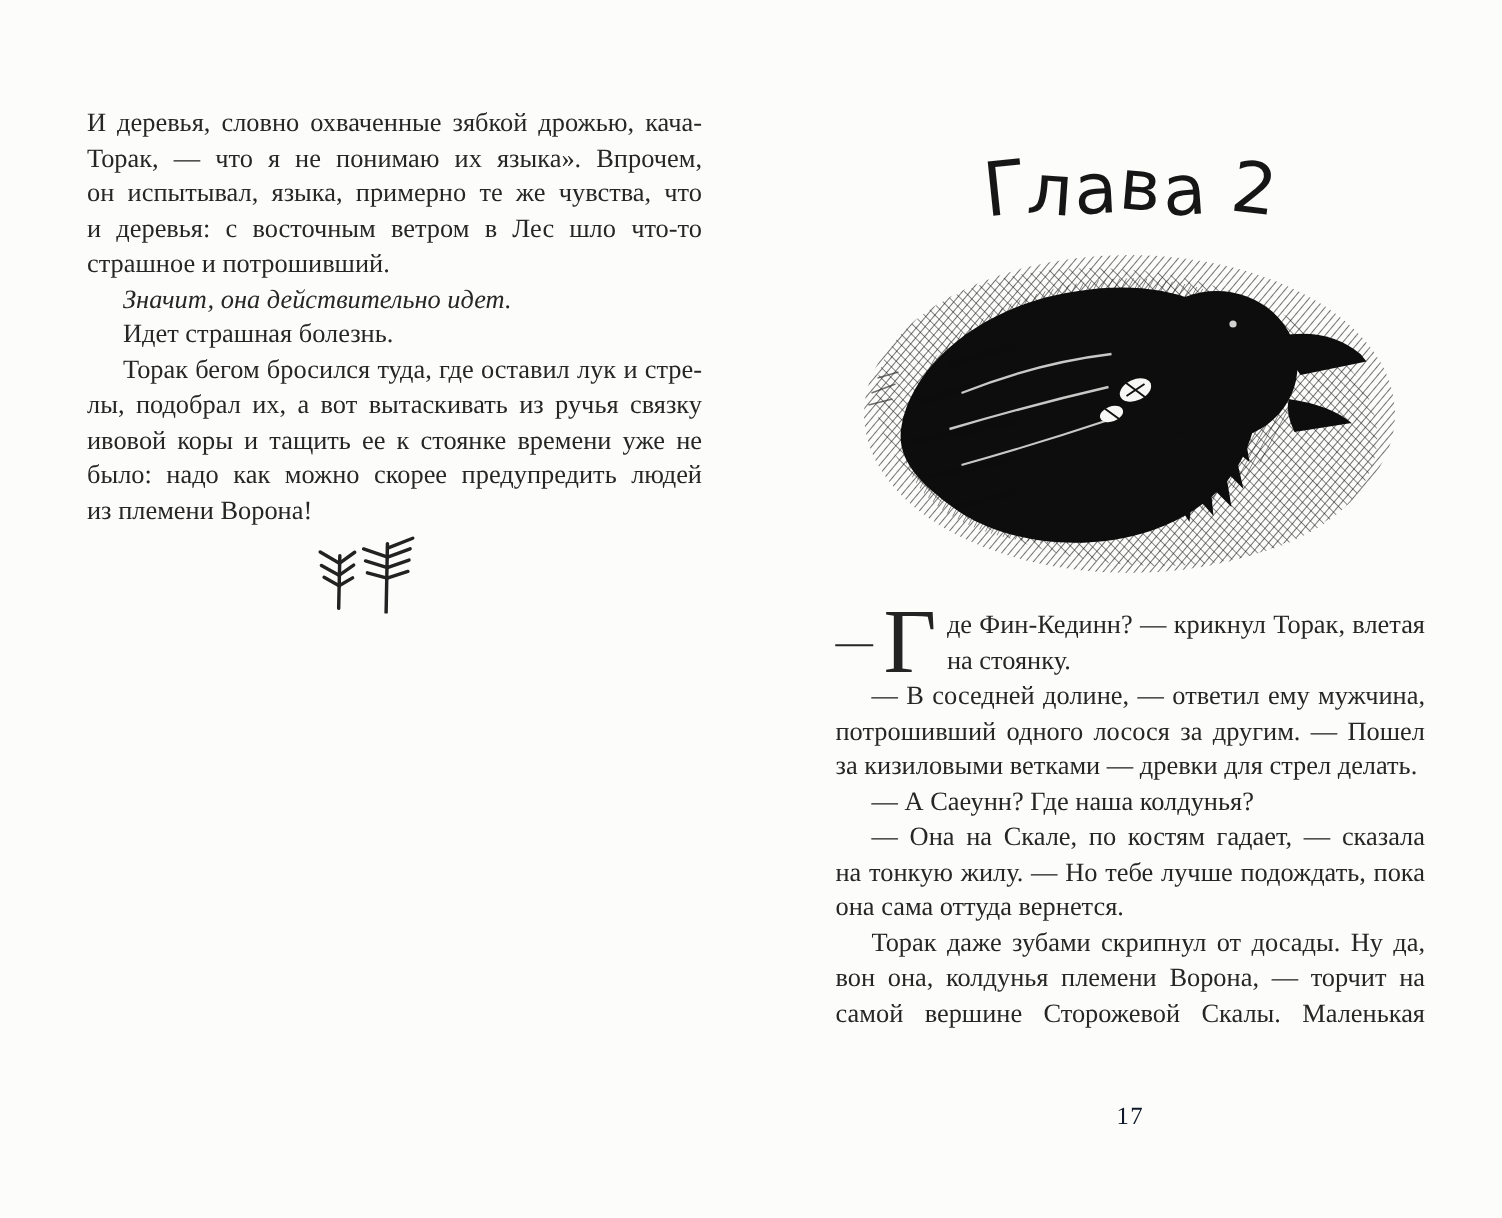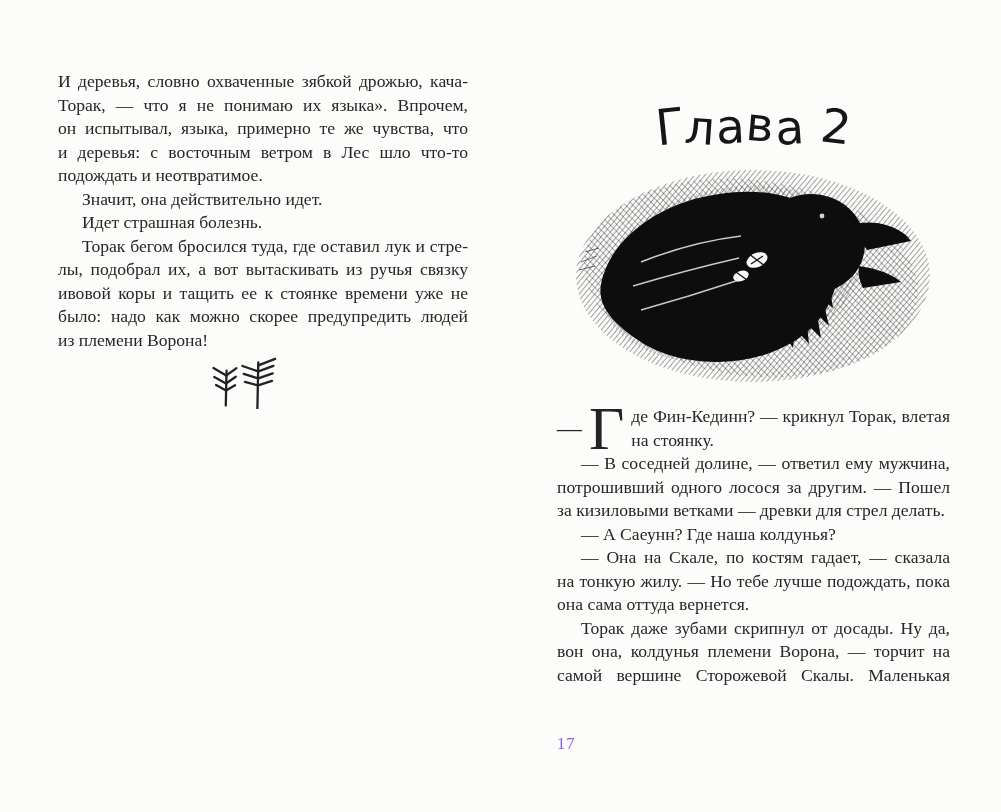--- a/index.html
+++ b/index.html
@@ -11,21 +11,21 @@
   }
   .page{position:absolute;}
   .page-left{left:58px;top:70px;width:410px;}
   .page-right{left:557px;top:98px;width:393px;height:714px;}
 
   
   .body-text{font-size:17.6px;line-height:23.5px;}
   .line{text-align:justify;text-align-last:justify;min-height:23.5px;}
   .line.last{text-align-last:left;}
   .line.indent{text-indent:24px;}
-  .line.italic{}
+  .line.italic{font-style:italic;}
 
   
   .ornament{width:76px;height:52px;margin:5px 0 0 146px;}
 
   
   .chapter-heading{
     margin:0;height:62px;line-height:58px;text-align:center;
     font-family:"DejaVu Sans",sans-serif;font-weight:400;
     font-size:47px;color:#161616;letter-spacing:1px;
   }
@@ -45,36 +45,36 @@
   .dropcap-group{
     float:left;display:flex;align-items:center;
     height:45px;margin:1px 7px 0 0;
   }
   .dc-dash{font-size:25px;line-height:1;margin-right:7px;color:#262626;}
   .dc-letter{font-size:61px;line-height:45px;color:#232323;}
   .rest{clear:none;font-family:Liberation Serif, serif;}
 
   .page-number{
     position:absolute;top:636px;left:0;width:100%;
-    text-align:left;font-size:16.5px;letter-spacing:1px;color:#8b5cf6;
+    text-align:center;font-size:16.5px;letter-spacing:1px;color:#0f172a;
   }
 </style>
 </head>
 <body>
 
 <div class="spread">
 
   <section class="page page-left">
     <div class="body-text">
         <div class="para">
           <div class="line">И деревья, словно охваченные зябкой дрожью, кача-</div>
           <div class="line">Торак, — что я не понимаю их языка». Впрочем,</div>
           <div class="line">он испытывал, языка, примерно те же чувства, что</div>
           <div class="line">и деревья: с восточным ветром в Лес шло что-то</div>
-          <div class="line last">подождать и неотвратимое.</div>
+          <div class="line last">страшное и потрошивший.</div>
         </div>
         <div class="para">
           <div class="line last indent italic">Значит, она действительно идет.</div>
         </div>
         <div class="para">
           <div class="line last indent">Идет страшная болезнь.</div>
         </div>
         <div class="para">
           <div class="line indent">Торак бегом бросился туда, где оставил лук и стре-</div>
           <div class="line">лы, подобрал их, а вот вытаскивать из ручья связку</div>

